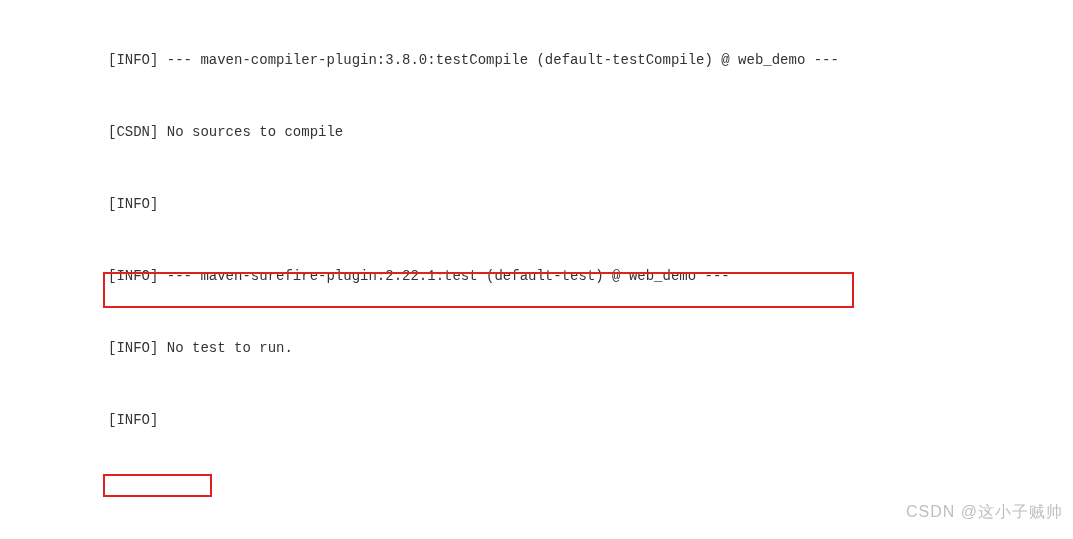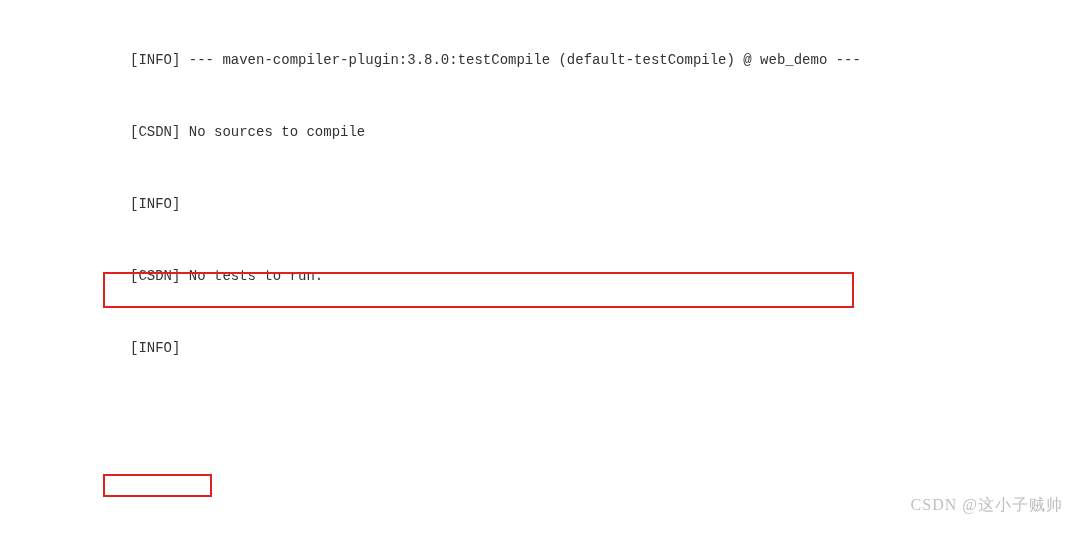--- a/index.html
+++ b/index.html
@@ -16,21 +16,20 @@
     .log-container {
       padding-left: 108px;
       padding-top: 0;
       line-height: 24px;
       white-space: pre;
       font-family: "SimSun", "NSimSun", "Courier New", monospace;
     }
     .log-line {
       display: block;
       position: relative;
-      margin-left: 22px;
     }
     .highlight-red {
       border: 2px solid #e32020;
       position: absolute;
       pointer-events: none;
       z-index: 10;
     }
     .highlight1 {
       left: 103px;
       top: 272px;
@@ -39,36 +38,37 @@
     }
     .highlight2 {
       left: 103px;
       top: 474px;
       width: 109px;
       height: 23px;
     }
     .watermark {
       position: absolute;
       right: 10px;
-      bottom: 23px;
-      font-family: Liberation Serif, serif;
+      bottom: 16px;
+      font-family: Liberation Sans, sans-serif;
       font-size: 16px;
       color: rgba(180,180,180,0.85);
       letter-spacing: 1px;
       z-index: 20;
     }
   </style>
 </head>
 <body>
 
 <div class="log-container">
   <span class="log-line">[INFO] --- maven-compiler-plugin:3.8.0:testCompile (default-testCompile) @ web_demo ---</span>
   <span class="log-line">[CSDN] No sources to compile</span>
   <span class="log-line">[INFO]</span>
-  <span class="log-line">[CSDN] No tests to run.</span>
+  <span class="log-line">[INFO] --- maven-surefire-plugin:2.22.1:test (default-test) @ web_demo ---</span>
+  <span class="log-line">[INFO] No test to run.</span>
   <span class="log-line">[INFO]</span>
   
   
   
   
   
   
   
   
   

